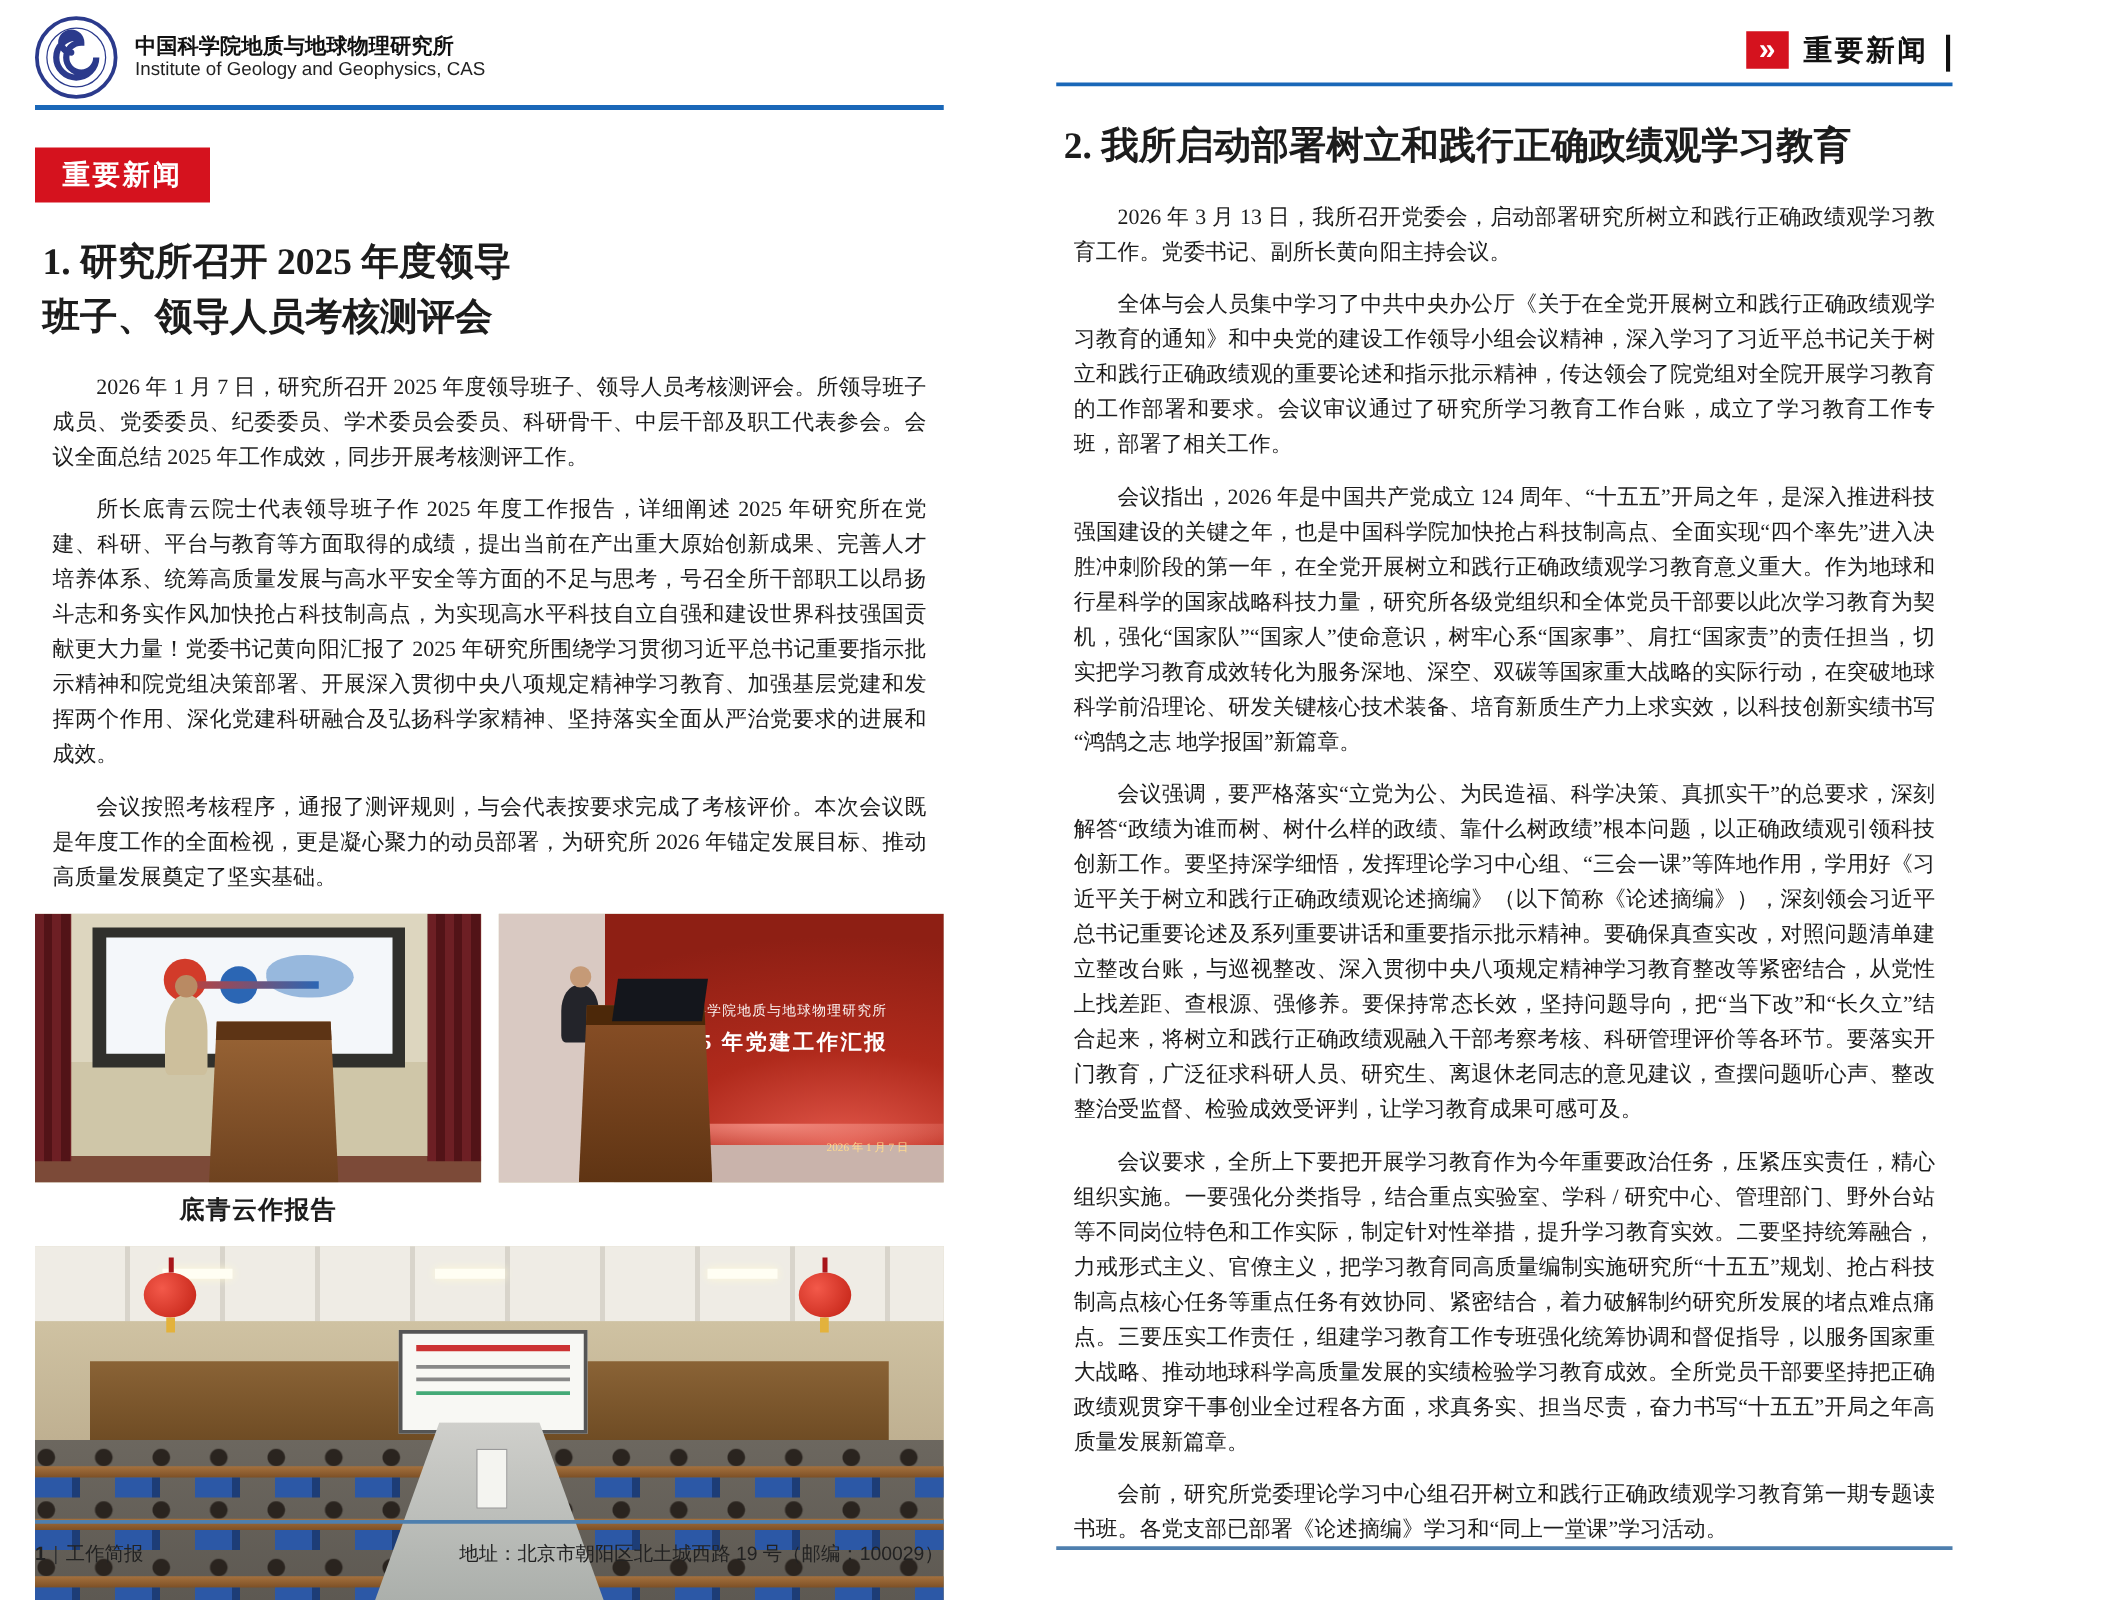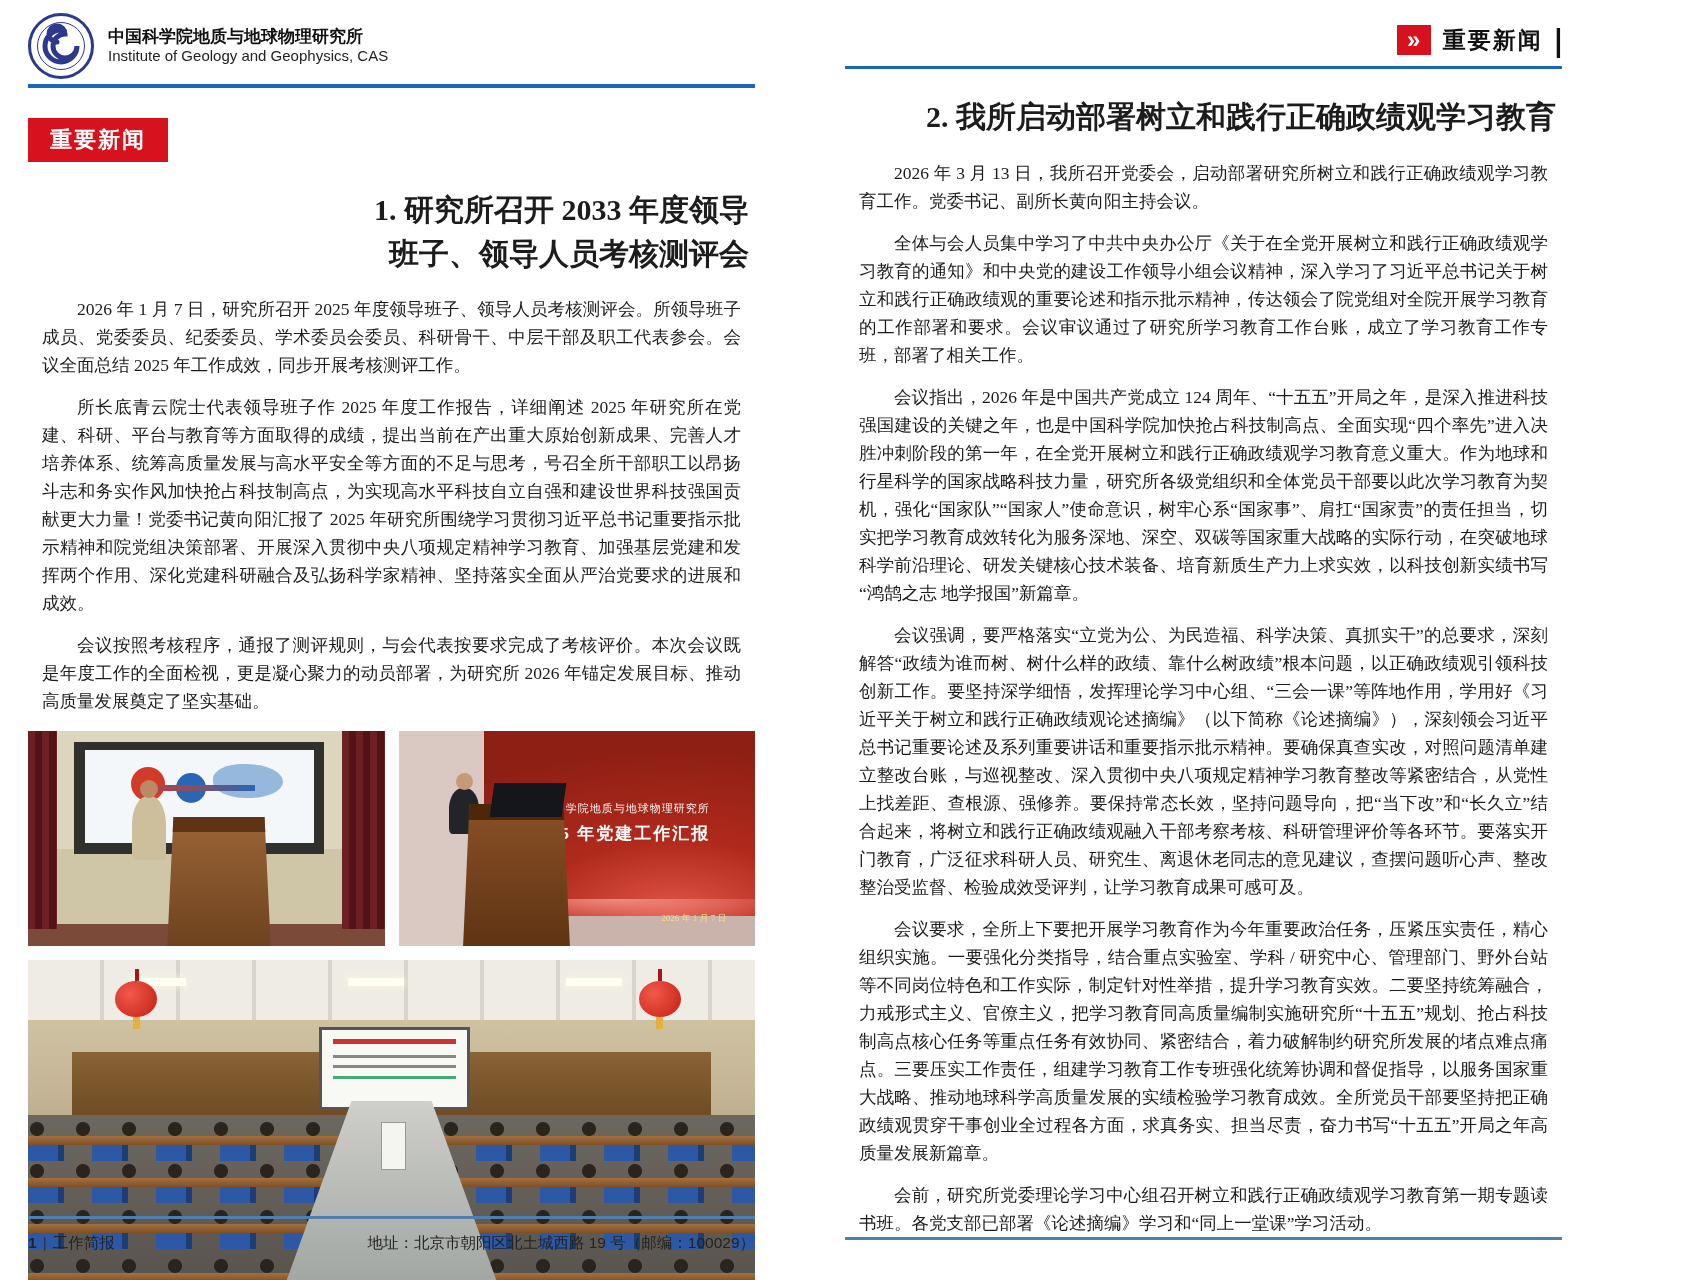--- a/index.html
+++ b/index.html
@@ -20,21 +20,21 @@
   .org-en{font-size:15px;color:#222;}
   .rule-blue{height:4px;background:#1a67b8;margin-top:6px;}
   .rule-blue-thin{height:3px;background:#1a67b8;}
 
   
   .badge{display:inline-block;background:#d5121e;color:#fff;font-weight:bold;font-size:22px;
          padding:7px 22px;margin-top:30px;letter-spacing:2px;
          font-family:"Liberation Sans","DejaVu Sans",sans-serif;}
 
   
-  .article-title{font-size:30px;font-weight:bold;text-align:right;line-height:1.45;margin:26px 6px 20px;
+  .article-title{font-size:30px;font-weight:bold;text-align:left;line-height:1.45;margin:26px 6px 20px;
                  text-wrap:balance;}
   .para{font-size:17.5px;line-height:28px;text-align:justify;text-indent:2em;margin:14px;}
 
   
   .photo-row{display:flex;gap:14px;margin-top:16px;}
   figure{margin:0;}
   .photo{position:relative;overflow:hidden;background:#cfc6ab;}
   .cap{text-align:center;font-size:20px;font-weight:bold;margin:8px 0 2px;letter-spacing:1px;}
 
   
@@ -133,21 +133,21 @@
       </div>
       <div class="org-names">
         <span class="org-cn">中国科学院地质与地球物理研究所</span>
         <span class="org-en">Institute of Geology and Geophysics, CAS</span>
       </div>
     </div>
     <div class="rule-blue"></div>
 
     <div class="badge">重要新闻</div>
 
-    <h1 class="article-title">1. 研究所召开 2033 年度领导班子、领导人员考核测评会</h1>
+    <h1 class="article-title">1. 研究所召开 2025 年度领导班子、领导人员考核测评会</h1>
 
     <p class="para">2026 年 1 月 7 日，研究所召开 2025 年度领导班子、领导人员考核测评会。所领导班子成员、党委委员、纪委委员、学术委员会委员、科研骨干、中层干部及职工代表参会。会议全面总结 2025 年工作成效，同步开展考核测评工作。</p>
     <p class="para">所长底青云院士代表领导班子作 2025 年度工作报告，详细阐述 2025 年研究所在党建、科研、平台与教育等方面取得的成绩，提出当前在产出重大原始创新成果、完善人才培养体系、统筹高质量发展与高水平安全等方面的不足与思考，号召全所干部职工以昂扬斗志和务实作风加快抢占科技制高点，为实现高水平科技自立自强和建设世界科技强国贡献更大力量！党委书记黄向阳汇报了 2025 年研究所围绕学习贯彻习近平总书记重要指示批示精神和院党组决策部署、开展深入贯彻中央八项规定精神学习教育、加强基层党建和发挥两个作用、深化党建科研融合及弘扬科学家精神、坚持落实全面从严治党要求的进展和成效。</p>
     <p class="para">会议按照考核程序，通报了测评规则，与会代表按要求完成了考核评价。本次会议既是年度工作的全面检视，更是凝心聚力的动员部署，为研究所 2026 年锚定发展目标、推动高质量发展奠定了坚实基础。</p>
 
     <div class="photo-row">
       <figure>
         <div class="photo ph1">
           <div class="p1-wall"></div>
           <div class="p1-curtL"></div>
@@ -155,20 +155,21 @@
           <div class="p1-screen">
             <div class="p1-dotred"></div>
             <div class="p1-dotblue"></div>
             <div class="p1-map"></div>
             <div class="p1-arrow"></div>
           </div>
           <div class="p1-person"></div>
           <div class="p1-podium"></div>
           <div class="p1-curtR"></div>
         </div>
+        <figcaption class="cap">底青云作报告</figcaption>
       </figure>
 
       <figure>
         <div class="photo ph2">
           <div class="p2-wall"></div>
           <div class="p2-screen">
             <span class="p2-line1">中国科学院地质与地球物理研究所</span>
             <span class="p2-line2">2025 年党建工作汇报</span>
           </div>
           <div class="p2-swoosh"></div>

